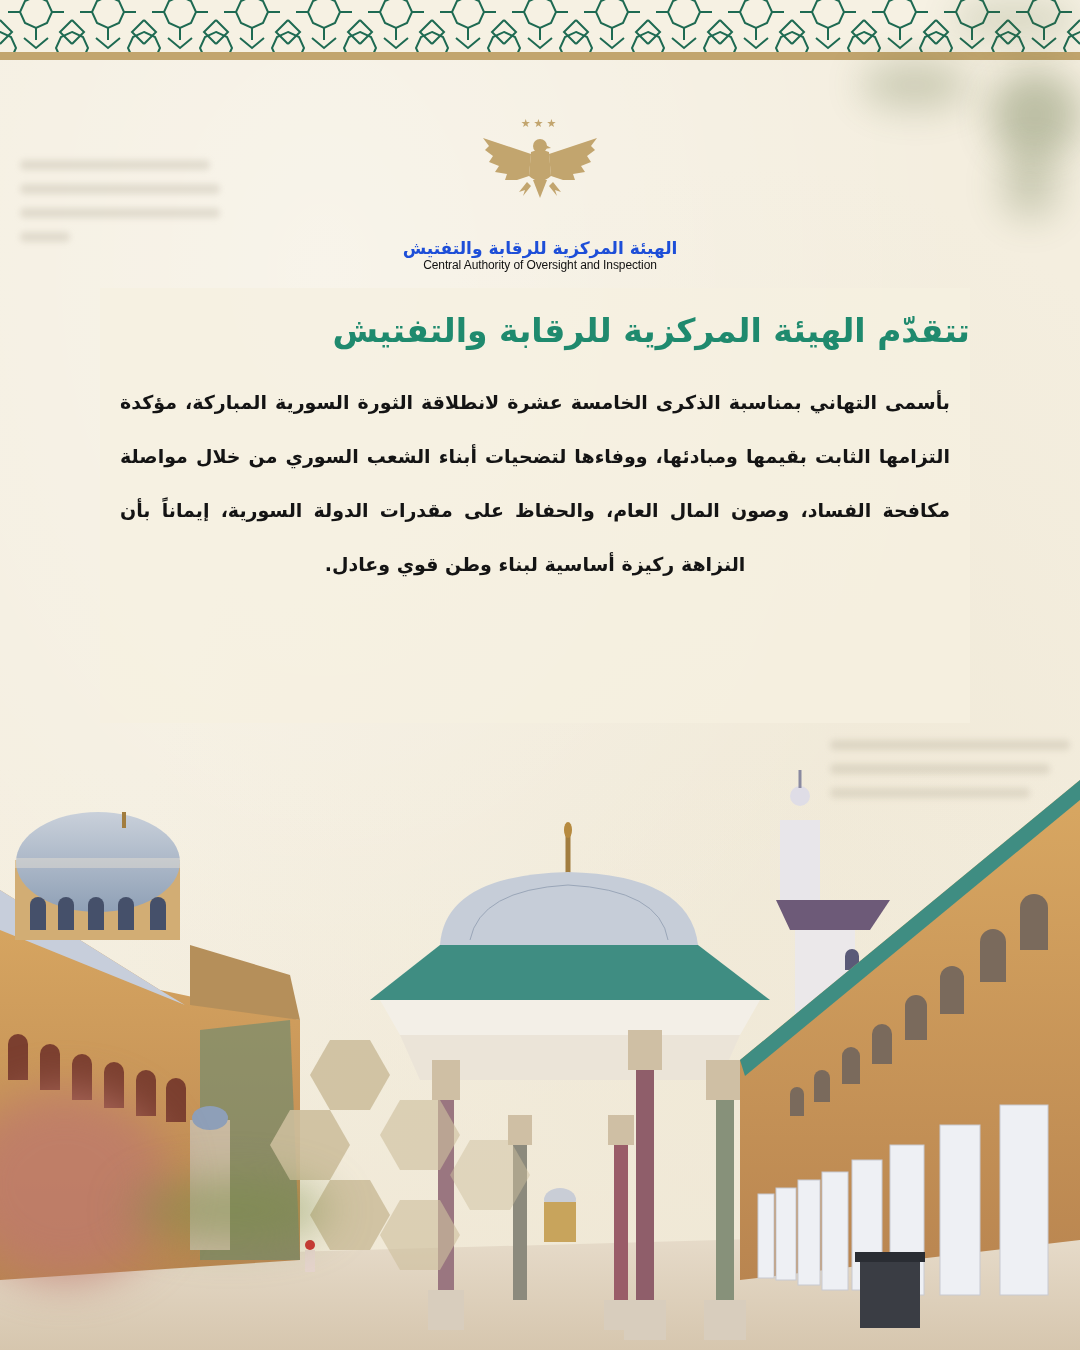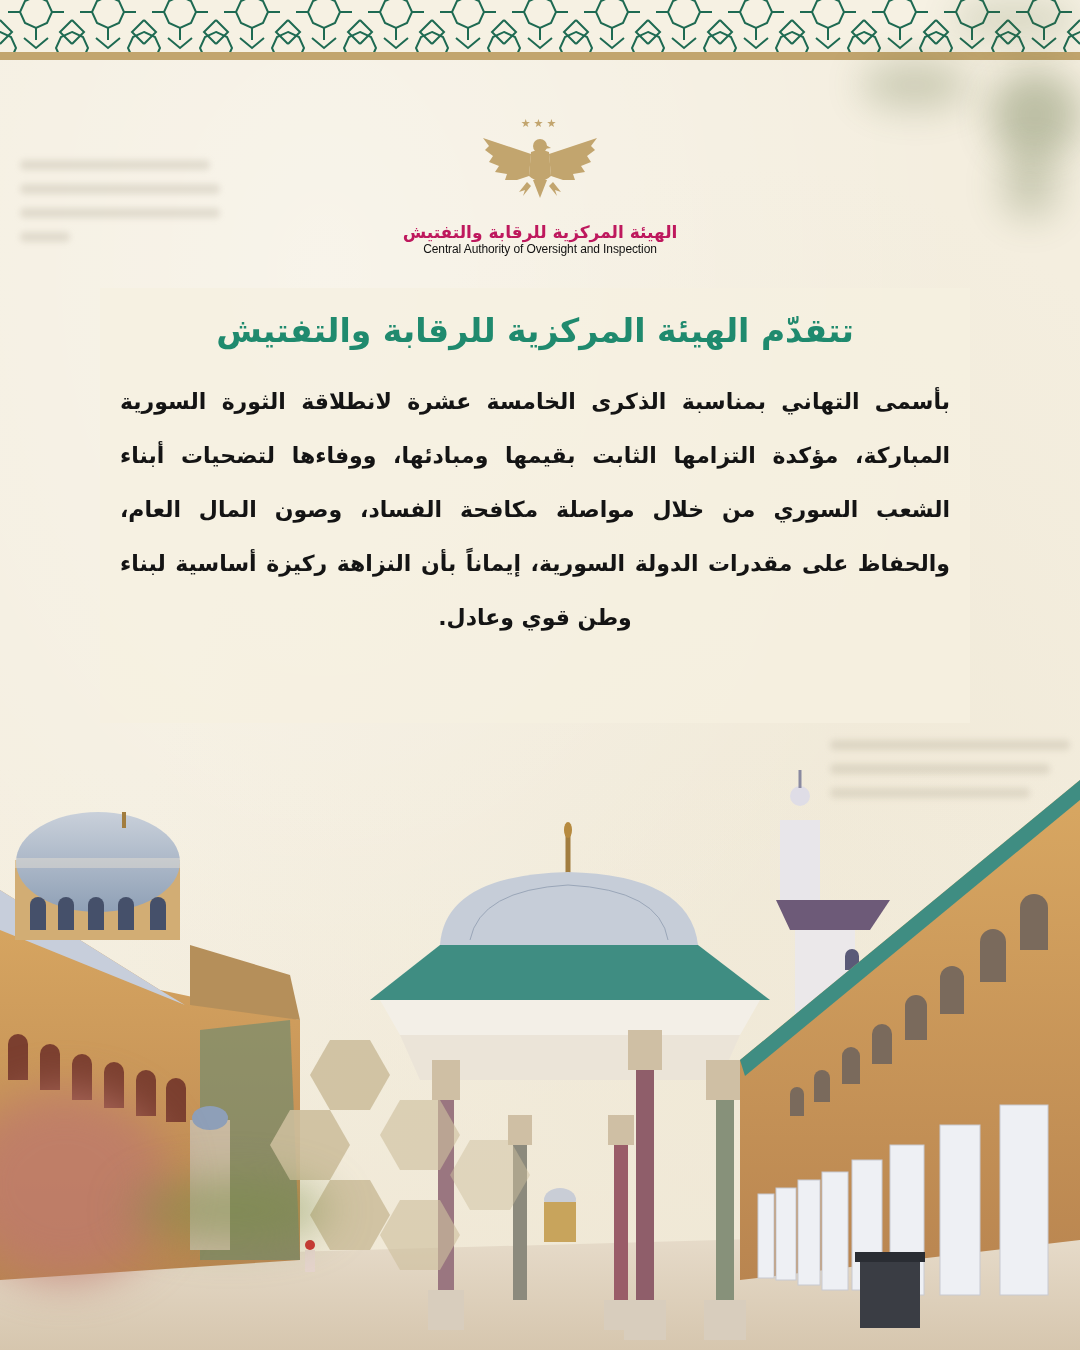--- a/index.html
+++ b/index.html
@@ -46,48 +46,48 @@
     
     .logo {
       position: absolute; left: 390px; top: 118px; width: 300px;
       display: flex; flex-direction: column; align-items: center;
     }
     .logo .stars {
       color: #c2a56e; font-size: 11px; letter-spacing: 3px; line-height: 12px;
     }
     .logo .eagle { margin-top: 2px; }
     .logo .org-ar {
-      margin-top: 14px;
+      margin-top: 30px;
       font-family: "DejaVu Sans", sans-serif;
-      font-weight: bold; font-size: 17px; color: #be185d;
+      font-weight: bold; font-size: 17px; color: #1d4ed8;
       direction: rtl;
     }
     .logo .org-en {
       margin-top: 0;
       font-family: "Liberation Sans", sans-serif;
       font-size: 12px; color: #111; letter-spacing: -0.1px;
     }
     
     .panel {
       position: absolute; left: 100px; top: 288px; width: 870px; height: 435px;
       background: rgba(246,240,224,0.75);
       filter: none;
     }
     .headline {
       position: absolute; left: 100px; top: 306px; width: 870px;
-      text-align: center; direction: rtl;
+      text-align: right; direction: rtl;
       font-family: "DejaVu Sans", sans-serif;
       font-weight: bold; font-size: 33px; color: #1f8a6e;
       line-height: 50px;
     }
     .body-text {
       position: absolute; left: 120px; top: 375px; width: 830px;
       direction: rtl; text-align: justify; text-align-last: center;
       font-family: "DejaVu Sans", sans-serif;
-      font-weight: bold; font-size: 22px; line-height: 54px; color: #141414;
+      font-weight: bold; font-size: 19px; line-height: 54px; color: #141414;
     }
     
     .scene {
       position: absolute; left: 0; top: 760px; width: 1080px; height: 590px;
       overflow: hidden;
     }
     .scene svg { display: block; }
     .flower-blur {
       position: absolute; border-radius: 50%;
       filter: blur(22px);

